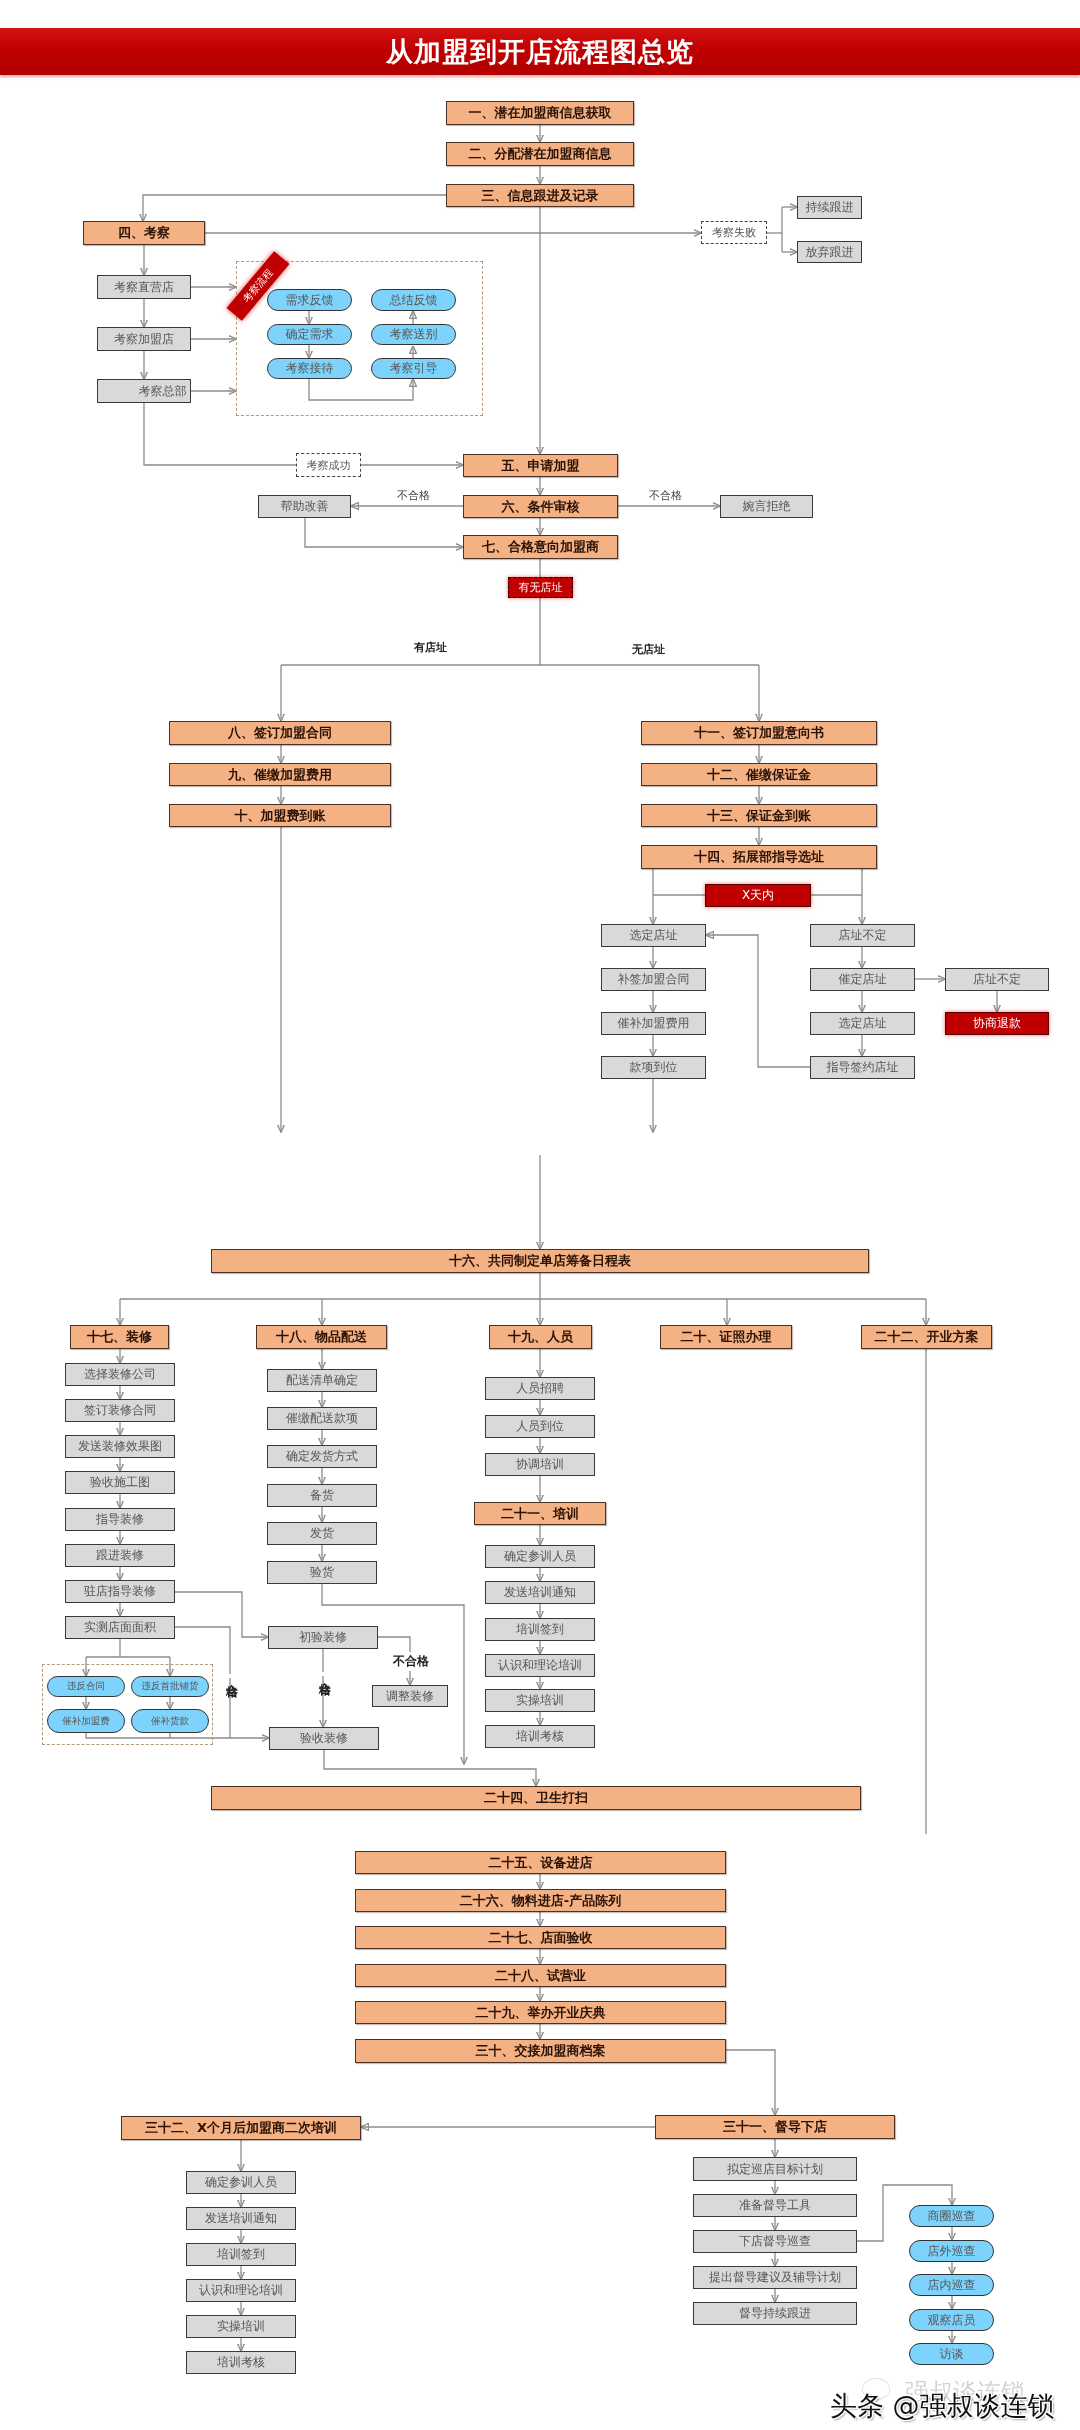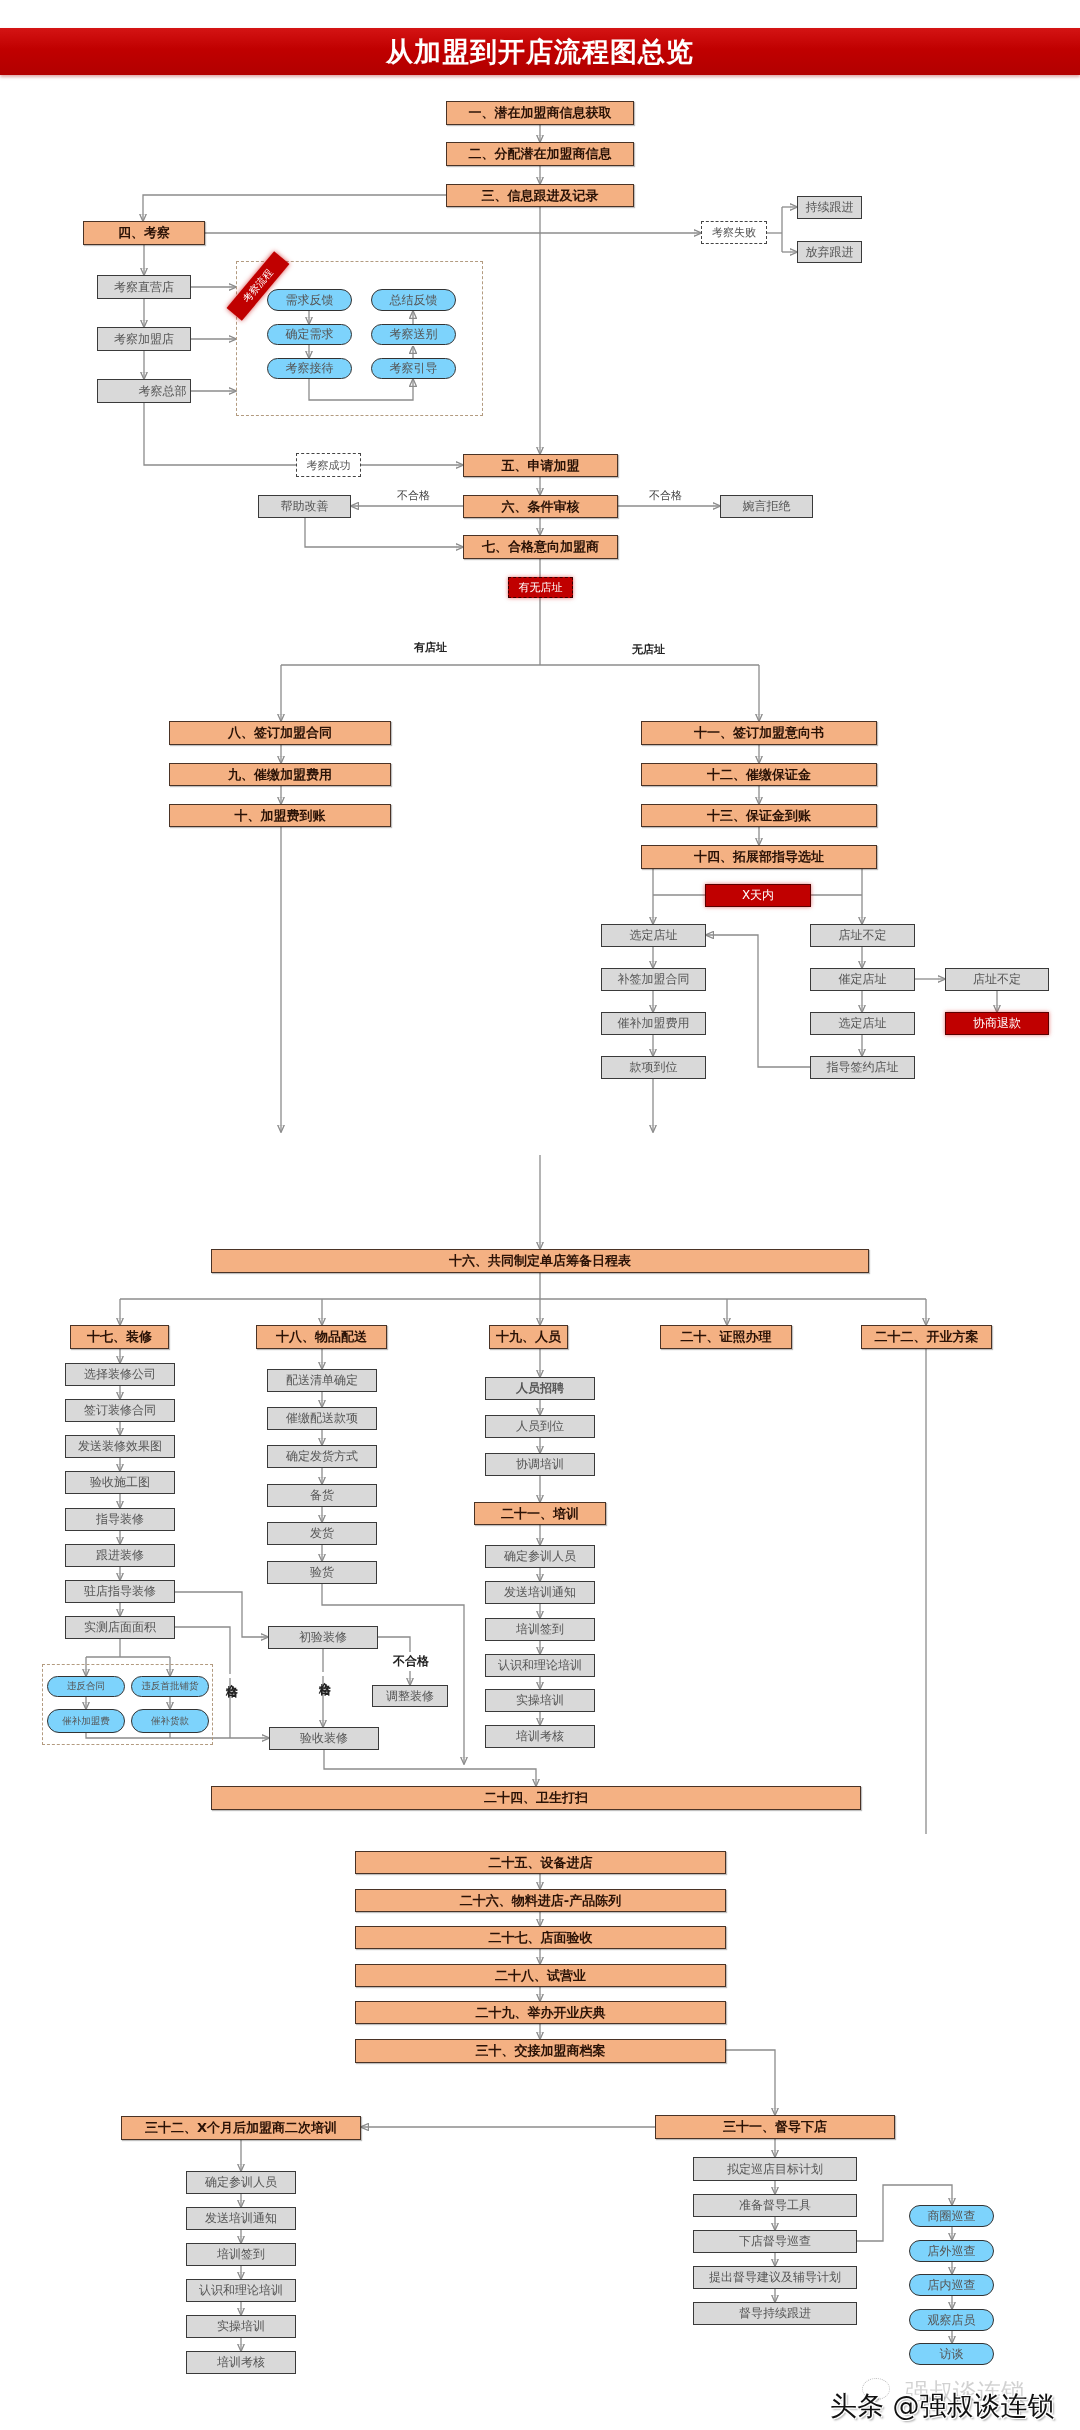--- a/index.html
+++ b/index.html
@@ -259,21 +259,21 @@
   <div class="node gray" style="left:810px;top:956px;width:105px;height:23px;">催定店址</div>
   <div class="node gray" style="left:810px;top:1000px;width:105px;height:23px;">选定店址</div>
   <div class="node gray" style="left:810px;top:1044px;width:105px;height:23px;">指导签约店址</div>
   <div class="node gray" style="left:945px;top:956px;width:104px;height:23px;">店址不定</div>
   <div class="node red" style="left:945px;top:1000px;width:104px;height:23px;">协商退款</div>
 
   <div class="node orange" style="left:211px;top:1237px;width:658px;height:24px;">十六、共同制定单店筹备日程表</div>
 
   <div class="node orange" style="left:70px;top:1313px;width:99px;height:24px;">十七、装修</div>
   <div class="node orange" style="left:256px;top:1313px;width:131px;height:24px;">十八、物品配送</div>
-  <div class="node orange" style="left:489px;top:1313px;width:79px;height:24px;">十九、人员</div>
+  <div class="node orange" style="left:489px;top:1313px;width:103px;height:24px;">十九、人员</div>
   <div class="node orange" style="left:660px;top:1313px;width:132px;height:24px;">二十、证照办理</div>
   <div class="node orange" style="left:861px;top:1313px;width:131px;height:24px;">二十二、开业方案</div>
 
   <div class="node gray" style="left:65px;top:1351px;width:110px;height:23px;">选择装修公司</div>
   <div class="node gray" style="left:65px;top:1387px;width:110px;height:23px;">签订装修合同</div>
   <div class="node gray" style="left:65px;top:1423px;width:110px;height:23px;">发送装修效果图</div>
   <div class="node gray" style="left:65px;top:1459px;width:110px;height:23px;">验收施工图</div>
   <div class="node gray" style="left:65px;top:1496px;width:110px;height:23px;">指导装修</div>
   <div class="node gray" style="left:65px;top:1532px;width:110px;height:23px;">跟进装修</div>
   <div class="node gray" style="left:65px;top:1568px;width:110px;height:23px;">驻店指导装修</div>
@@ -292,21 +292,21 @@
   <div class="node gray" style="left:372px;top:1673px;width:76px;height:22px;">调整装修</div>
   <div class="node gray" style="left:269px;top:1715px;width:110px;height:23px;">验收装修</div>
 
   <div class="node gray" style="left:267px;top:1357px;width:110px;height:23px;">配送清单确定</div>
   <div class="node gray" style="left:267px;top:1395px;width:110px;height:23px;">催缴配送款项</div>
   <div class="node gray" style="left:267px;top:1433px;width:110px;height:23px;">确定发货方式</div>
   <div class="node gray" style="left:267px;top:1472px;width:110px;height:23px;">备货</div>
   <div class="node gray" style="left:267px;top:1510px;width:110px;height:23px;">发货</div>
   <div class="node gray" style="left:267px;top:1549px;width:110px;height:23px;">验货</div>
 
-  <div class="node gray" style="left:485px;top:1365px;width:110px;height:23px;font-weight:bold;">人员招聘</div>
+  <div class="node gray" style="left:485px;top:1365px;width:110px;height:23px;">人员招聘</div>
   <div class="node gray" style="left:485px;top:1403px;width:110px;height:23px;">人员到位</div>
   <div class="node gray" style="left:485px;top:1441px;width:110px;height:23px;">协调培训</div>
   <div class="node orange" style="left:474px;top:1490px;width:132px;height:23px;">二十一、培训</div>
   <div class="node gray" style="left:485px;top:1533px;width:110px;height:23px;">确定参训人员</div>
   <div class="node gray" style="left:485px;top:1569px;width:110px;height:23px;">发送培训通知</div>
   <div class="node gray" style="left:485px;top:1606px;width:110px;height:23px;">培训签到</div>
   <div class="node gray" style="left:485px;top:1642px;width:110px;height:23px;">认识和理论培训</div>
   <div class="node gray" style="left:485px;top:1677px;width:110px;height:23px;">实操培训</div>
   <div class="node gray" style="left:485px;top:1713px;width:110px;height:23px;">培训考核</div>
 

